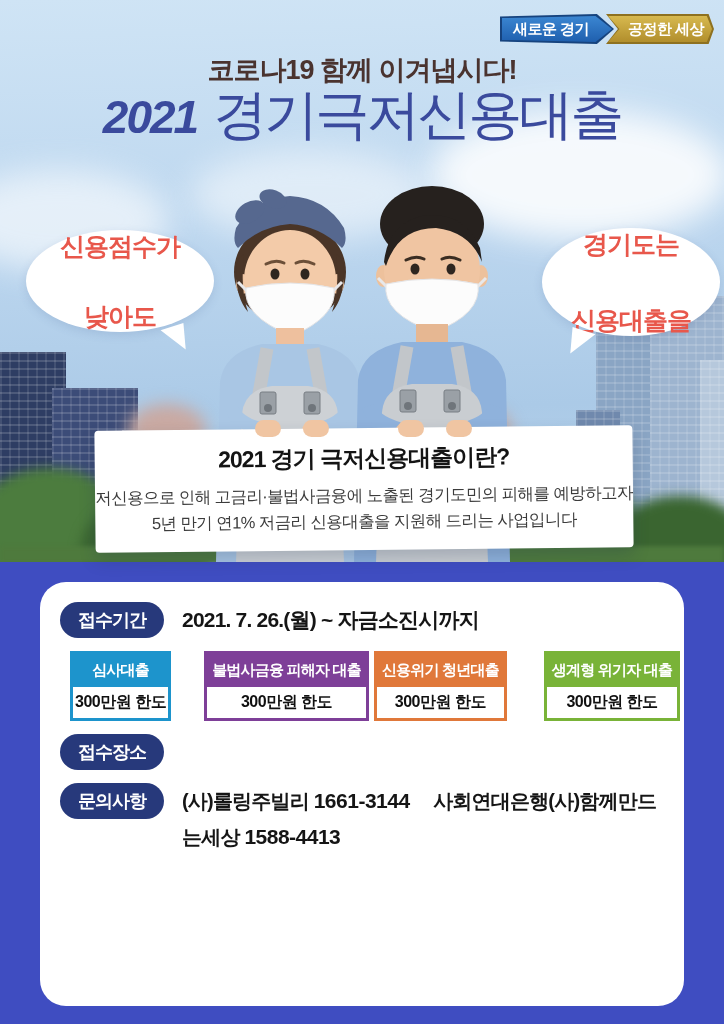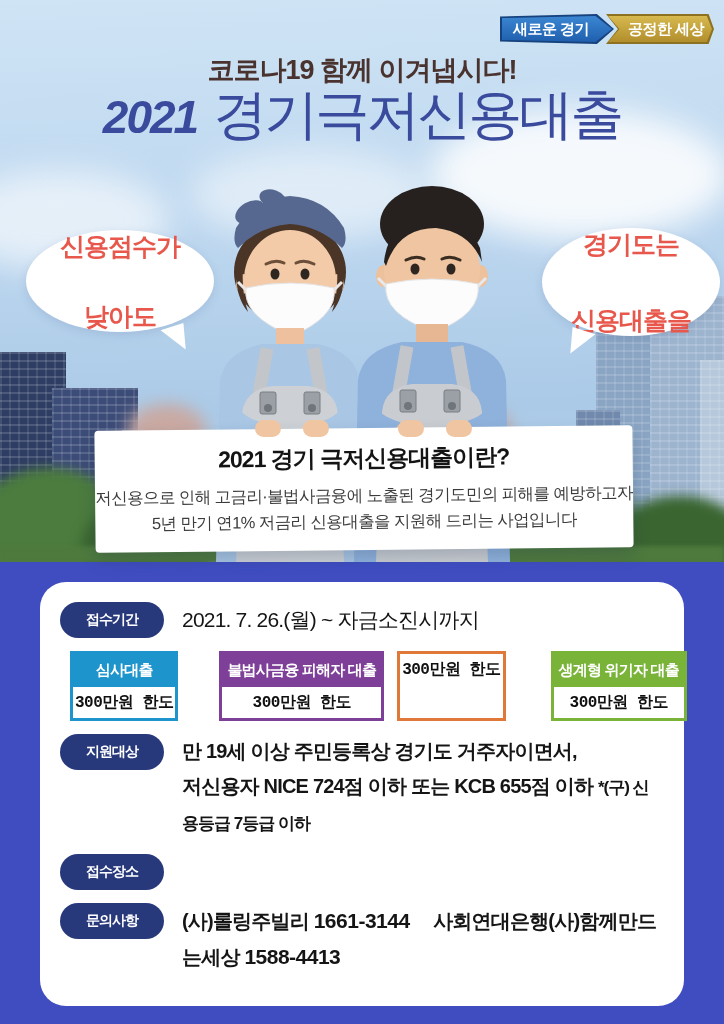--- a/index.html
+++ b/index.html
@@ -78,31 +78,31 @@
   .hand { position:absolute; width:26px; height:17px; border-radius:9px; background:#f0c5a2; z-index:6; }
   .h1 { left:255px; top:420px; } .h2 { left:303px; top:420px; }
   .h3 { left:398px; top:420px; } .h4 { left:446px; top:420px; }
 
   
   .bottom { position:absolute; left:0; top:562px; width:724px; height:462px; background:var(--panel_blue,#3f4dc1); }
   .panel { position:absolute; left:40px; top:20px; width:644px; height:424px; background:#fff; border-radius:26px;
     box-sizing:border-box; padding:20px 20px 0 20px; }
   .row { display:flex; align-items:flex-start; margin-bottom:13px; }
   .pill { flex:0 0 104px; height:36px; background:var(--pill_navy,#27397b); color:#fff; border-radius:18px;
-    font-size:14px; font-weight:800; letter-spacing:-1px; display:flex; align-items:center; justify-content:center; }
+    font-size:18px; font-weight:800; letter-spacing:-1px; display:flex; align-items:center; justify-content:center; }
   .rc { margin-left:18px; color:#151515; }
-  .line-single { font-size:21px; font-weight:400; letter-spacing:-0.8px; line-height:36px; }
+  .line-single { font-size:21px; font-weight:700; letter-spacing:-0.8px; line-height:36px; }
   .line { font-size:20px; font-weight:700; letter-spacing:-0.8px; line-height:35px; }
   .note { font-size:17px; font-weight:700; letter-spacing:-1px; }
-  .boxes { display:flex; gap:13px; margin-left:10px; flex:1; }
+  .boxes { display:flex; gap:5px; margin-left:10px; flex:1; }
   .support-box { border:3px solid #888; text-align:center; flex:1 1 auto; }
   .support-box-head { color:#fff; font-size:15px; font-weight:800; letter-spacing:-0.8px;
     padding:7px 5px; white-space:nowrap; }
   .support-box-limit { background:#fff; color:#101010; font-size:16px; font-weight:800;
-    letter-spacing:-0.5px; padding:5px 2px; white-space:nowrap;font-family:Liberation Mono, monospace; }
+    letter-spacing:-0.5px; padding:5px 2px; white-space:nowrap; }
   .phone { font-size:21px; font-weight:900; letter-spacing:-0.5px; }
   .org-gap { display:inline-block; width:14px; }
   .memo-icon { display:inline-block; vertical-align:-6px; margin-right:8px; }
 </style>
 </head>
 <body>
 
 <div class="page">
 
   <div class="hero">
@@ -243,39 +243,30 @@
         <div class="boxes">
           <div class="support-box" style="border-color: rgb(29, 148, 204);">
             <div class="support-box-head" style="background: rgb(29, 148, 204);">심사대출</div>
             <div class="support-box-limit">300만원 한도</div>
           </div>
           <div class="support-box" style="border-color: rgb(126, 63, 152); margin-left: 28px;">
             <div class="support-box-head" style="background: rgb(126, 63, 152);">불법사금융 피해자 대출</div>
             <div class="support-box-limit">300만원 한도</div>
           </div>
           <div class="support-box" style="border-color: rgb(224, 120, 58);">
+            <div class="support-box-head" style="background: rgb(224, 120, 58);">신용위기 청년대출</div>
             <div class="support-box-limit">300만원 한도</div>
           </div>
           <div class="support-box" style="border-color: rgb(121, 179, 56); margin-left: 32px;">
             <div class="support-box-head" style="background: rgb(121, 179, 56);">생계형 위기자 대출</div>
             <div class="support-box-limit">300만원 한도</div>
           </div>
         </div>
       </div>
 
-      <div class="row">
-        <div class="pill">지원대상</div>
-        <div class="rc">
-          <div class="line">만 19세 이상 주민등록상 경기도 거주자이면서,</div>
-          <div class="line">
-            <span>저신용자 NICE 724점 이하 또는 KCB 655점 이하</span>
-            <span class="note">*(구) 신용등급 7등급 이하</span>
-          </div>
-        </div>
-      </div>
 
       <div class="row">
         <div class="pill">접수장소</div>
       </div>
 
       <div class="row">
         <div class="pill">문의사항</div>
         <div class="rc">
           <div class="line">
             <span>(사)롤링주빌리</span>

